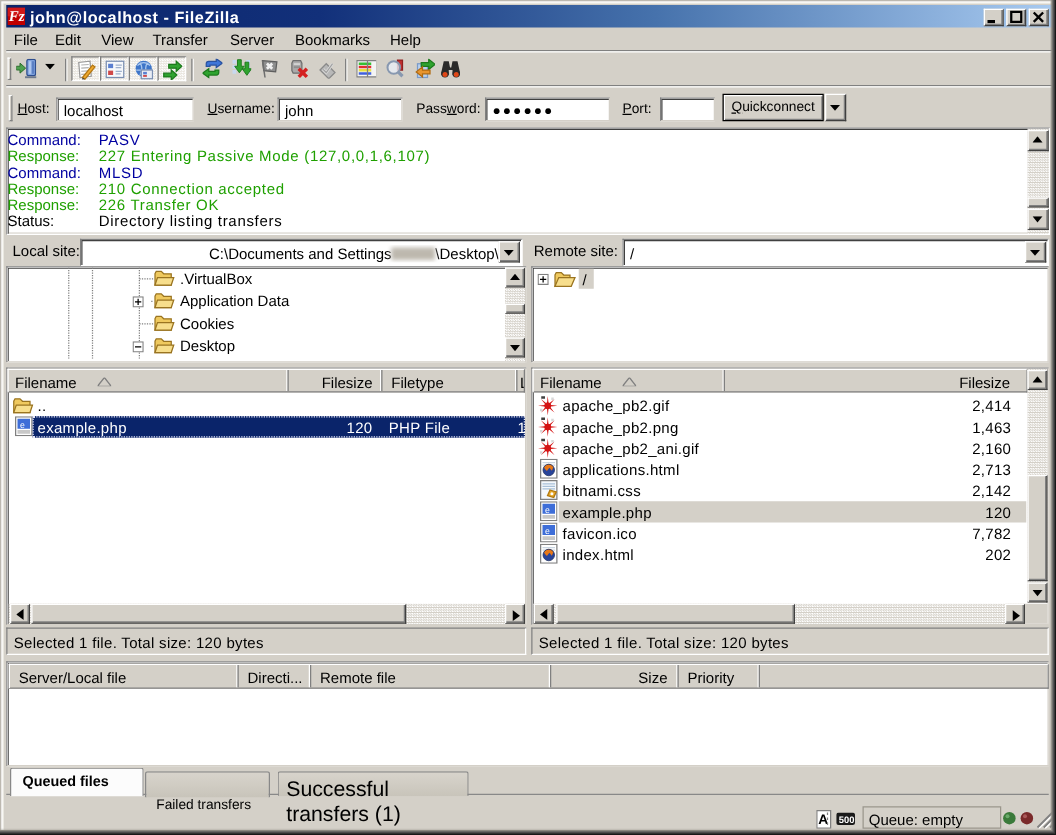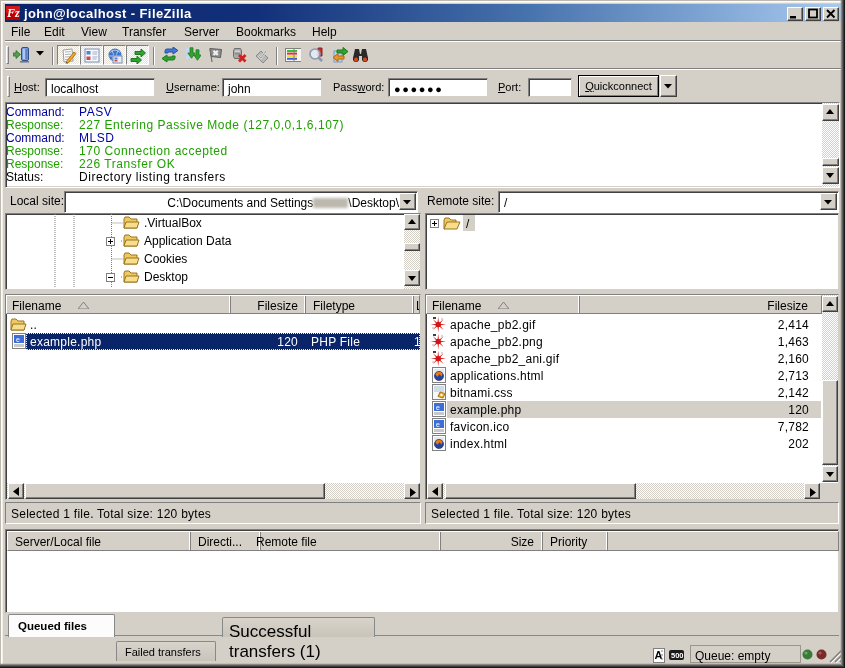--- a/index.html
+++ b/index.html
@@ -203,21 +203,21 @@
       </div>
 </div>
 <div id="log" class="abs">
   <div class="logline lcmd" style="top:2px">Command:</div>
   <div class="logline lcmd lv" style="top:2px;left:73px">PASV</div>
   <div class="logline lresp" style="top:15px">Response:</div>
   <div class="logline lresp lv" style="top:15px;left:73px">227 Entering Passive Mode (127,0,0,1,6,107)</div>
   <div class="logline lcmd" style="top:28px">Command:</div>
   <div class="logline lcmd lv" style="top:28px;left:73px">MLSD</div>
   <div class="logline lresp" style="top:41px">Response:</div>
-  <div class="logline lresp lv" style="top:41px;left:73px">170 Connection accepted</div>
+  <div class="logline lresp lv" style="top:41px;left:73px">210 Connection accepted</div>
   <div class="logline lresp" style="top:54px">Response:</div>
   <div class="logline lresp lv" style="top:54px;left:73px">226 Transfer OK</div>
   <div class="logline" style="top:67px">Status:</div>
   <div class="logline lv" style="top:67px;left:73px">Directory listing transfers</div>
 
   <div class="abs dither" style="left:816px;top:0;width:17px;height:84px"></div>
   <div class="sbtn" style="left:816px;top:1px;width:17px;height:17px">
         <svg style="position:absolute;left:3px;top:4px" width="9" height="6">
           <path d="M4 0 L8 5 L0 5 Z" fill="#000"></path>
         </svg>
@@ -480,39 +480,39 @@
         </svg>
       </div>
 </div>
 <div class="statusline" style="left:424px;top:501px;width:414px;height:22px">Selected 1 file. Total size: 120 bytes</div>
 
 <div class="abs" style="left:4px;top:528px;width:834px;height:84px;background:#fff;border:1px solid;border-color:#808080 #D4D0C8 #D4D0C8 #808080;box-shadow:inset 1px 1px 0 #404040">
   <div class="hdr" style="left:1px;top:1px;width:832px;height:20px">
     <div class="hdrcell" style="left:0;width:183px">
           <span style="position:absolute;left:7px;top:3px">Server/Local file</span>
         </div>
-    <div class="hdrcell" style="left:183px;width:70px">
+    <div class="hdrcell" style="left:183px;width:58px">
           <span style="position:absolute;left:7px;top:3px">Directi...</span>
         </div>
     <div class="hdrcell" style="left:241px;width:192px">
           <span style="position:absolute;left:7px;top:3px">Remote file</span>
         </div>
     <div class="hdrcell" style="left:433px;width:102px">
           <span style="position:absolute;right:8px;top:3px">Size</span>
         </div>
     <div class="hdrcell" style="left:535px;width:65px">
           <span style="position:absolute;left:7px;top:3px">Priority</span>
         </div>
     <div class="hdrcell" style="left:795px;width:37px"></div>
   </div>
 </div>
 
 <div class="abs" style="left:4px;top:634px;width:834px;height:1px;background:#888"></div>
 <div class="abs" style="left:7px;top:613px;width:107px;height:23px;background:#FCFCFC;border:1px solid #888;border-bottom:none;border-radius:2px 2px 0 0;font-weight:bold;font-size:11.5px;padding:5px 0 0 9px">Queued files</div>
-<div class="abs" style="left:115px;top:640px;width:100px;height:20px;background:linear-gradient(#D8D4CC,#C8C4BA);border:1px solid #888;border-bottom:none;border-radius:2px 2px 0 0;font-size:11px;padding:4px 0 0 8px">Failed transfers</div>
+<div class="abs" style="left:115px;top:616px;width:100px;height:20px;background:linear-gradient(#D8D4CC,#C8C4BA);border:1px solid #888;border-bottom:none;border-radius:2px 2px 0 0;font-size:11px;padding:20px 0 0 8px">Failed transfers</div>
 <div class="abs" style="left:221px;top:616px;width:153px;height:20px;background:linear-gradient(#D8D4CC,#C8C4BA);border:1px solid #888;border-bottom:none;border-radius:2px 2px 0 0;font-size:17px;padding:4px 0 0 6px">Successful transfers (1)</div>
 <div id="statusbar" class="abs">
   <svg class="abs" style="left:648px;top:5px" width="13" height="15">
     <rect x="0.5" y="0.5" width="11" height="14" fill="#fff" stroke="#808080"></rect>
     <text x="1.5" y="11" font-size="11" font-weight="bold" fill="#000">A</text>
     <path d="M9 2 V4 M9 6 V8 M9 10 V12" stroke="#808080"></path>
   </svg>
   <svg class="abs" style="left:664px;top:7px" width="15" height="10">
     <rect x="0" y="0" width="15" height="10" rx="2" fill="#1A1A1A"></rect>
     <text x="2" y="8" font-size="7.5" font-weight="bold" fill="#fff">500</text>

